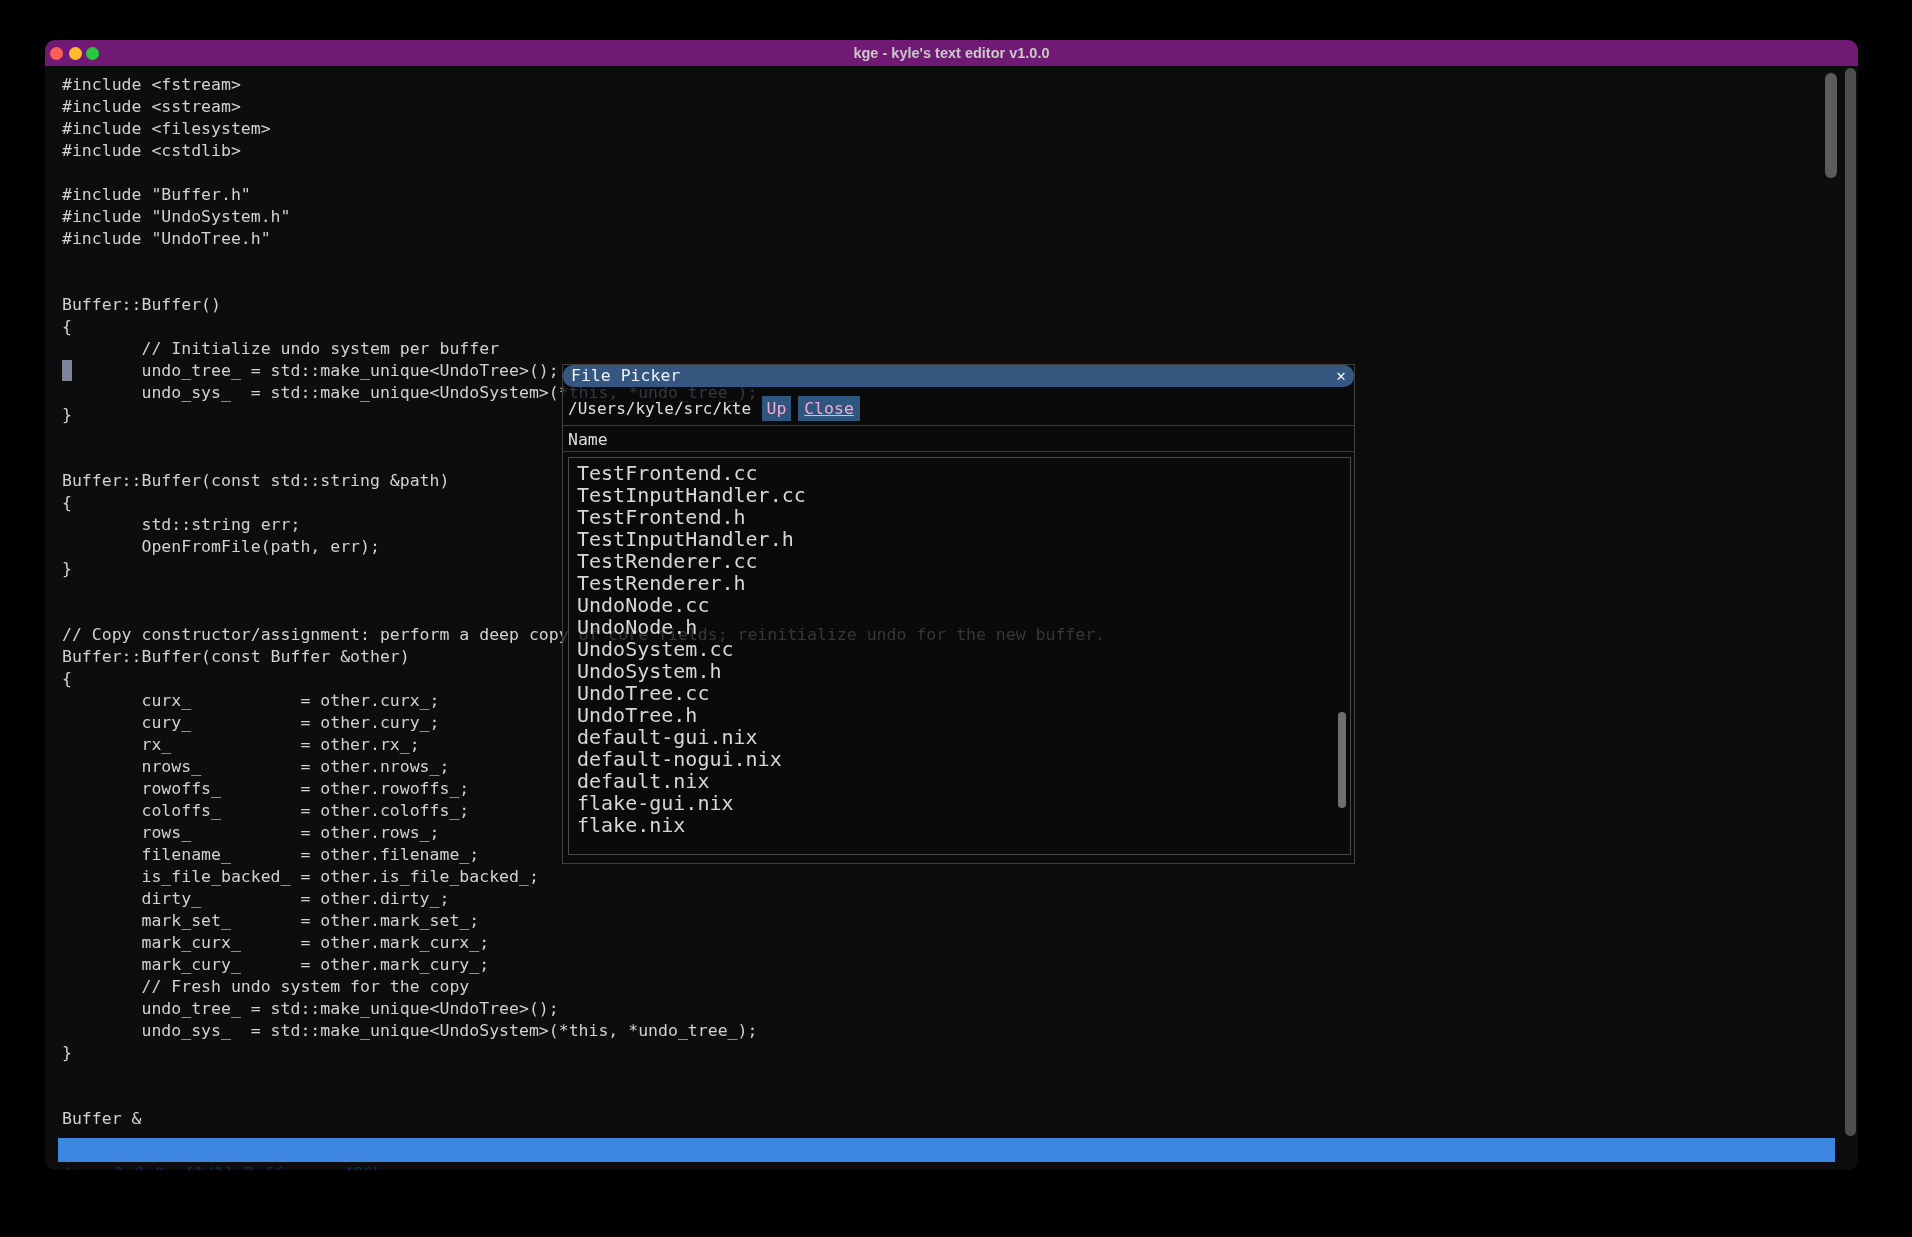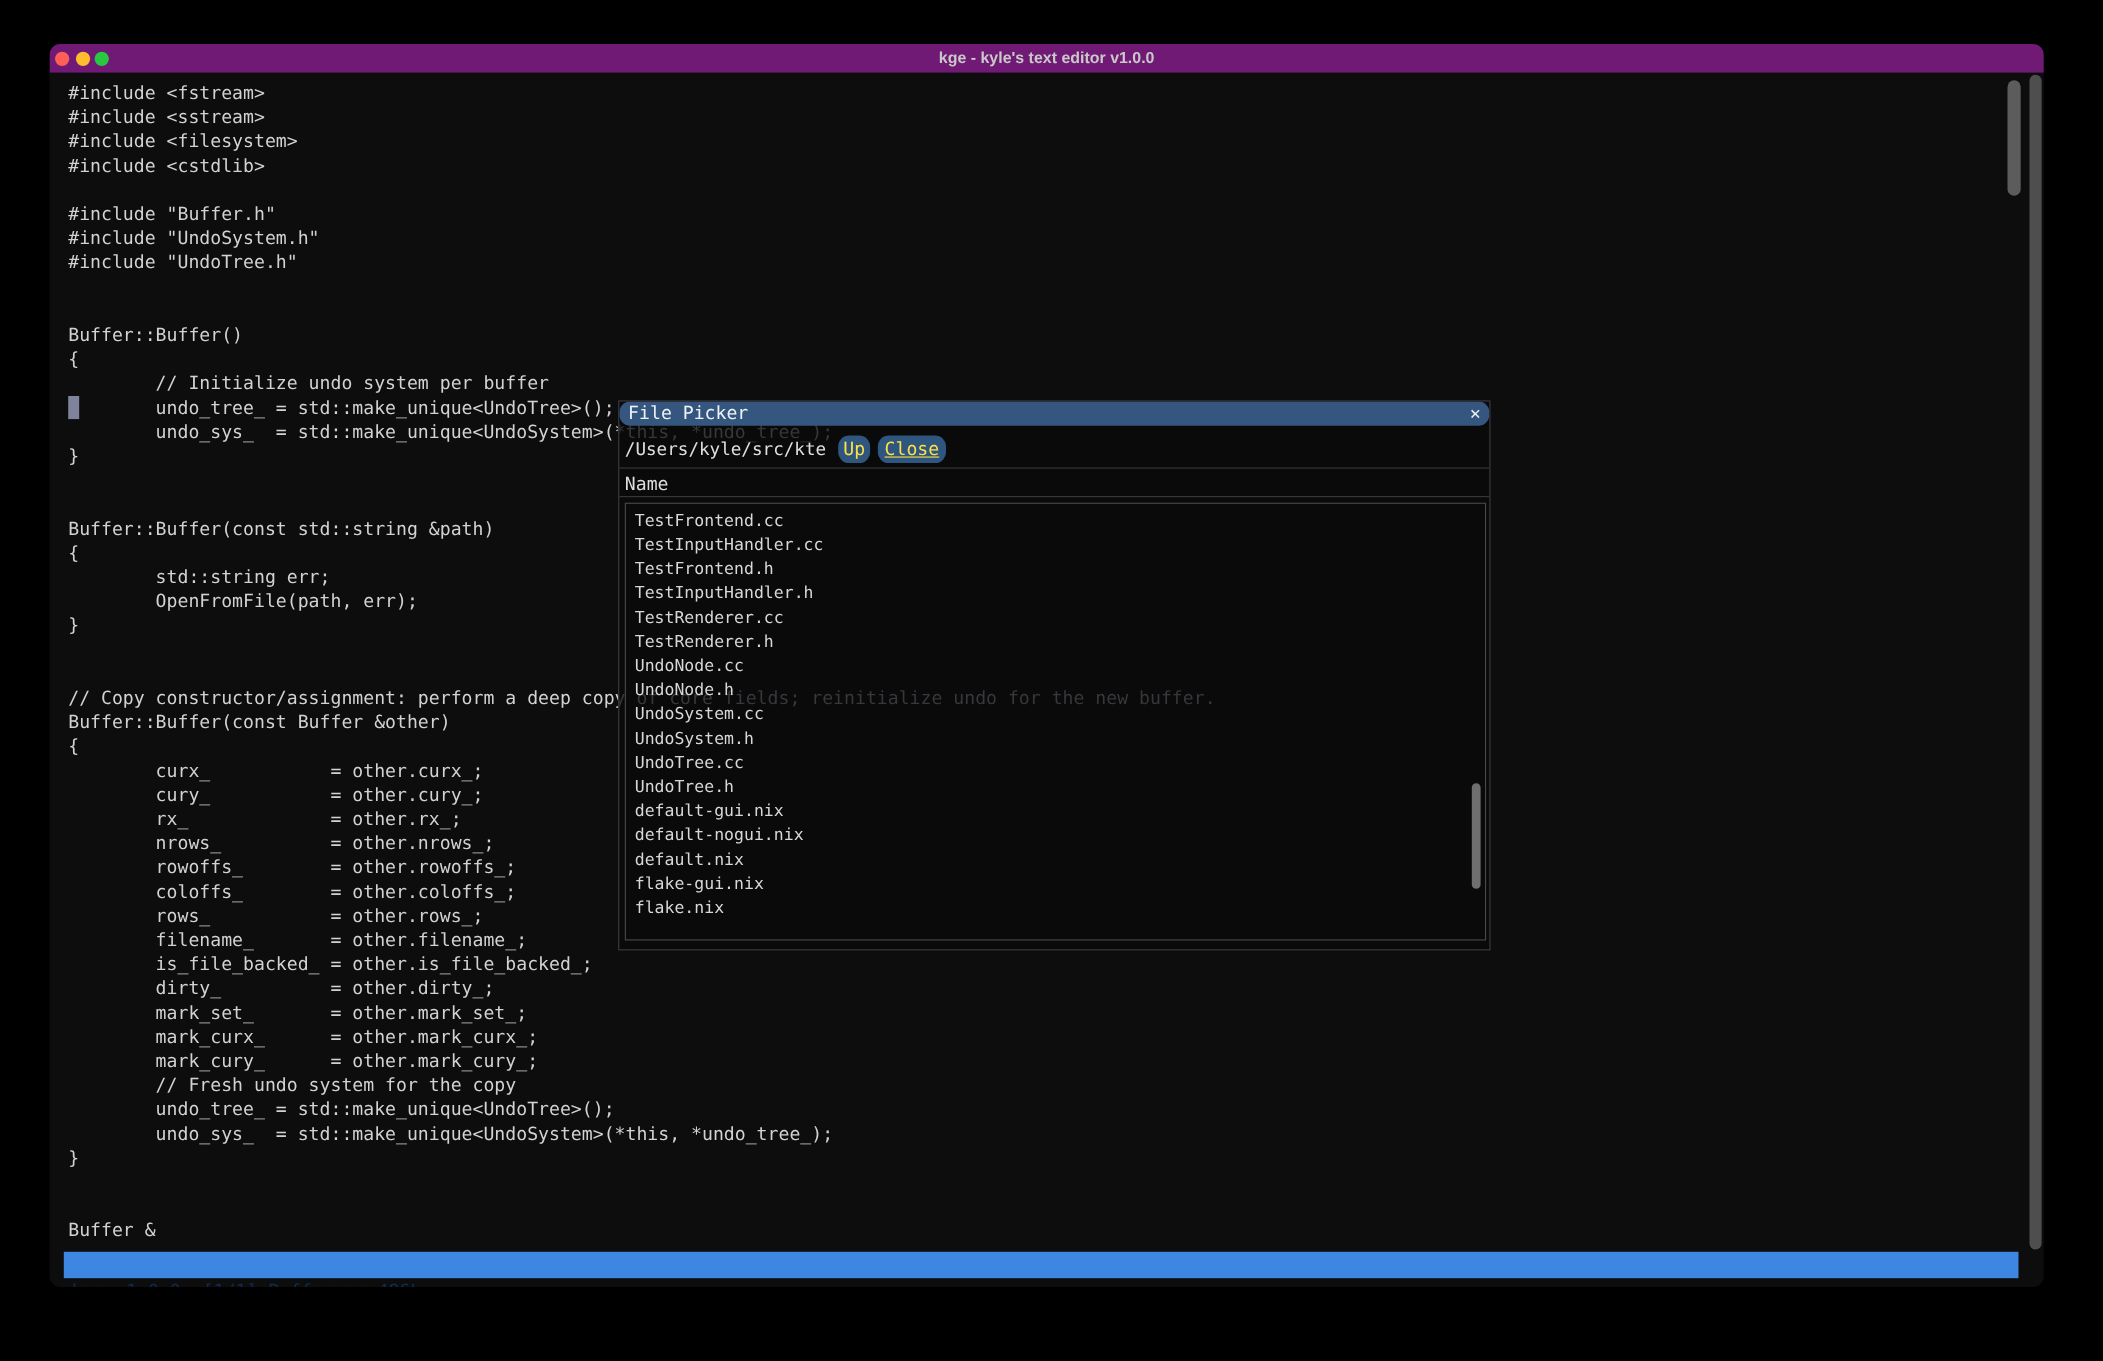--- a/index.html
+++ b/index.html
@@ -80,22 +80,22 @@
   #dialog-close-x {
     position: absolute; right: 8px; top: 0;
     color: #f2f2f2; cursor: default; font-size: 16px; line-height: 22px;
   }
   #dialog-path {
     position: absolute; left: 5px; top: 33px;
     color: #e0e0e0; font-size: 16px; line-height: 22px; z-index: 2;
   }
   .dlg-btn {
     position: absolute; top: 31px; height: 25px;
-    background: #2f567e; color: #fde047;
-    font-size: 16.5px; line-height: 25px; text-align: center; z-index: 2; border-radius: 10px;
+    background: #2f567e; color: #f9a8d4;
+    font-size: 16.5px; line-height: 25px; text-align: center; z-index: 2;
   }
   #btn-up    { left: 199px; width: 29px; }
   #btn-close { left: 235px; width: 62px; text-decoration: underline; }
   .dlg-divider {
     position: absolute; left: 0; right: 0; height: 1px;
     background: #3a3a3a; z-index: 2;
   }
   #divider-1 { top: 60px; }
   #divider-2 { top: 86px; }
   #col-header {
@@ -104,21 +104,21 @@
   }
   #file-list {
     position: absolute; left: 5px; top: 92px;
     width: 783px; height: 398px;
     border: 1px solid #4a4a4a;
     padding-top: 4px; z-index: 2;
   }
   .file-row {
     height: 22px; line-height: 22px;
     padding-left: 8px;
-    color: #d8d8d8; font-size: 15px; white-space: pre;
+    color: #d8d8d8; font-size: 20px; white-space: pre;
   }
   #list-scroll-thumb {
     position: absolute; right: 4px; top: 254px;
     width: 8px; height: 96px;
     background: #6f6f6f; border-radius: 4px;
   }
   
   #status-bar {
     position: absolute; left: 13px; top: 1098px;
     width: 1777px; height: 24px;

